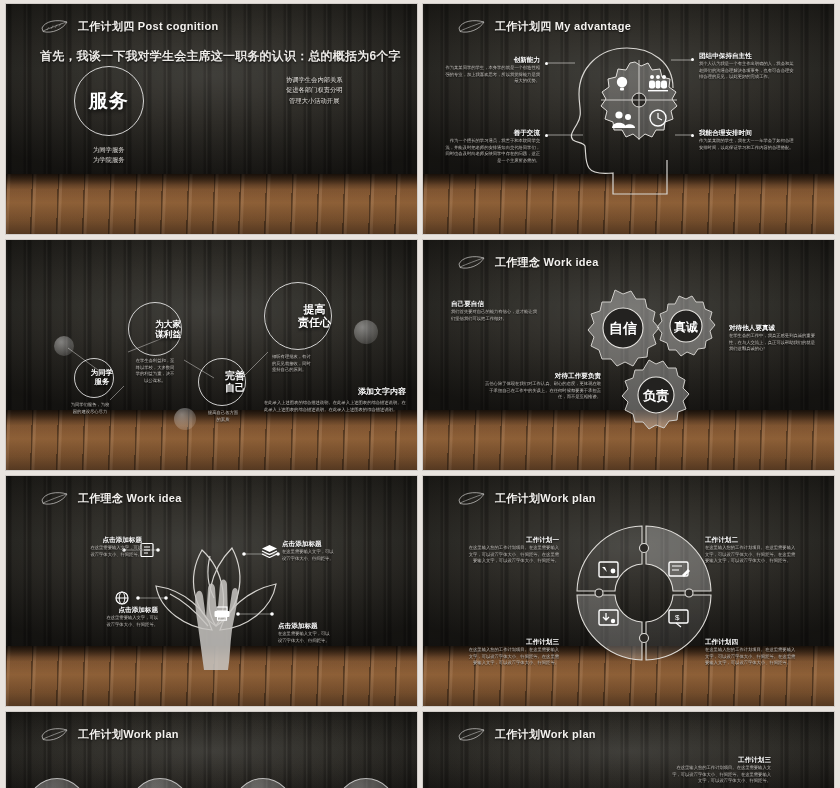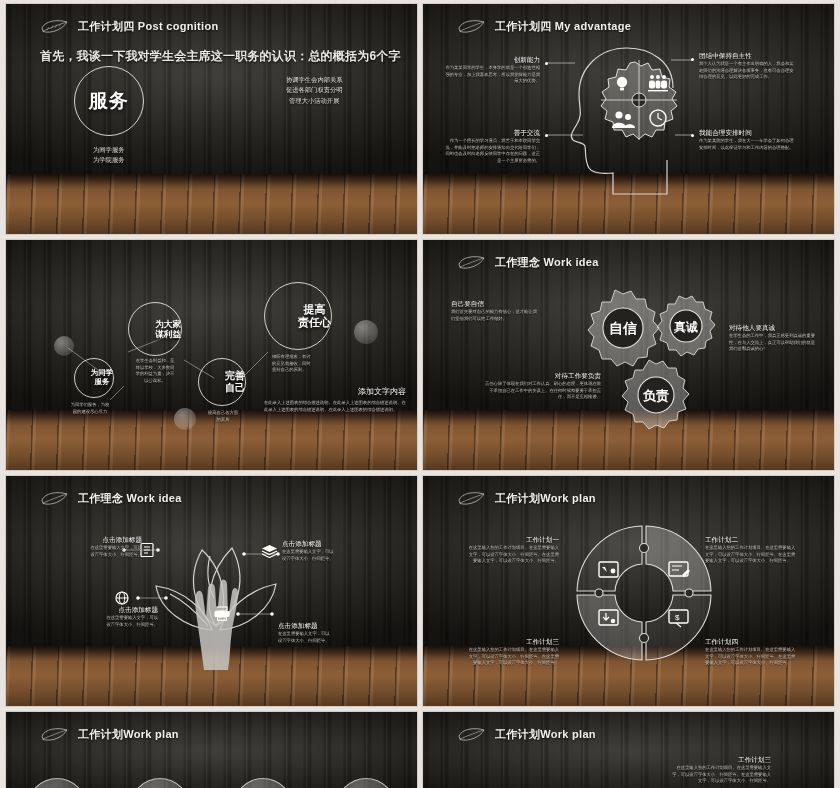--- a/index.html
+++ b/index.html
@@ -59,21 +59,21 @@
   .hdr-t{
     color:#f3f1ee;font-size:11px;font-weight:bold;letter-spacing:.3px;white-space:nowrap;
     text-shadow:0 1px 2px rgba(0,0,0,.7);
   }
   .lede{
     position:absolute;left:34px;top:44px;color:#eceae7;font-size:12px;font-weight:bold;
     letter-spacing:.2px;text-shadow:0 1px 2px rgba(0,0,0,.8);
   }
 
   
-  .mini-h{color:#fff;font-size:6.6px;font-weight:normal;text-shadow:0 1px 2px rgba(0,0,0,.85);}
+  .mini-h{color:#fff;font-size:6.6px;font-weight:bold;text-shadow:0 1px 2px rgba(0,0,0,.85);}
   .mini-b{color:#c9c6c2;font-size:4.3px;line-height:1.55;text-shadow:0 1px 1px rgba(0,0,0,.8);}
 
   
   .s1-row{position:absolute;left:0;right:0;top:62px;display:flex;justify-content:space-around;}
   .s1-col{width:118px;display:flex;flex-direction:column;align-items:center;}
   .s1-ring{
     width:68px;height:68px;border-radius:50%;
     border:1.3px solid rgba(255,255,255,.80);
     display:flex;align-items:center;justify-content:center;
   }

